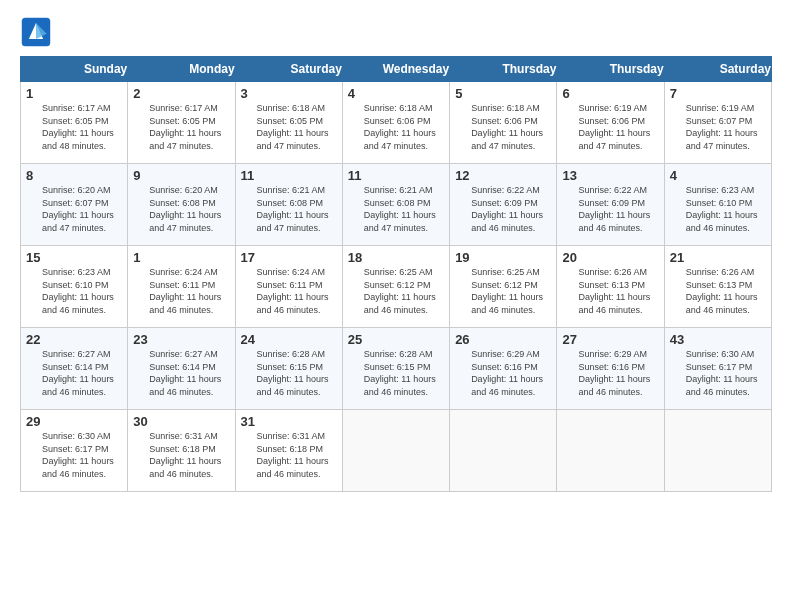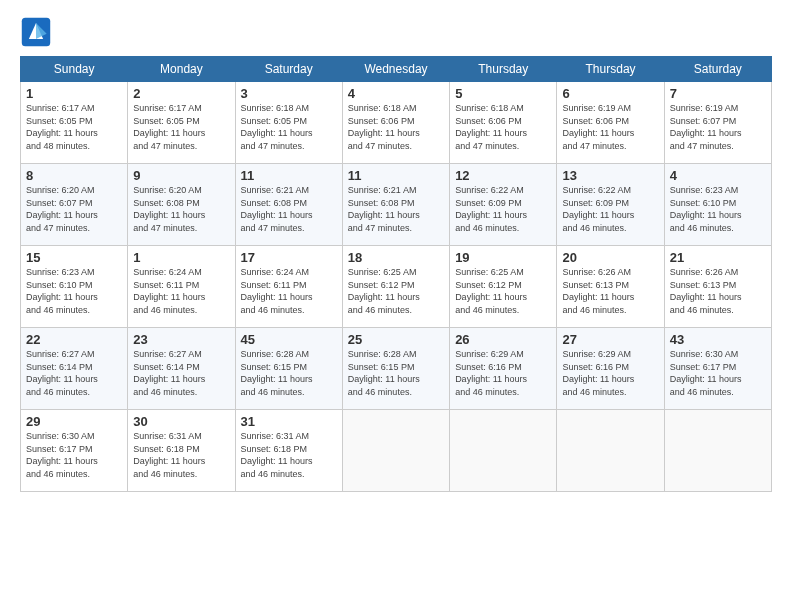--- a/index.html
+++ b/index.html
@@ -55,23 +55,23 @@
     }
     .calendar-table {
       width: 100%;
       border-collapse: collapse;
       table-layout: fixed;
     }
     .calendar-table th {
       background-color: #2e6da4;
       color: #fff;
       font-size: 12px;
-      font-weight: normal;
+      font-weight: bold;
       padding: 5px 0;
-      text-align: center;
+      text-align: right;
       border: 1px solid #2e6da4;
     }
     .calendar-table td {
       border: 1px solid #ccc;
       vertical-align: top;
       padding: 4px 5px;
       font-size: 9.5px;
       color: #333;
       height: 82px;
       background: #fff;
@@ -83,20 +83,21 @@
       font-size: 13px;
       font-weight: bold;
       color: #333;
       display: block;
       margin-bottom: 1px;
     }
     .day-info {
       line-height: 1.4;
       font-size: 9px;
       color: #444;
+      margin-left: 16px;
     }
     .empty-cell {
       background: #f9f9f9 !important;
     }
   </style>
 </head>
 <body>
 
 <div class="page">
   <div class="header">
@@ -292,21 +293,21 @@
 and 46 minutes.</div>
           </td>
           <td>
             <span class="day-number">23</span>
             <div class="day-info" style="white-space: pre-line;">Sunrise: 6:27 AM
 Sunset: 6:14 PM
 Daylight: 11 hours
 and 46 minutes.</div>
           </td>
           <td>
-            <span class="day-number">45</span>
+            <span class="day-number">24</span>
             <div class="day-info" style="white-space: pre-line;">Sunrise: 6:28 AM
 Sunset: 6:15 PM
 Daylight: 11 hours
 and 46 minutes.</div>
           </td>
           <td>
             <span class="day-number">25</span>
             <div class="day-info" style="white-space: pre-line;">Sunrise: 6:28 AM
 Sunset: 6:15 PM
 Daylight: 11 hours

